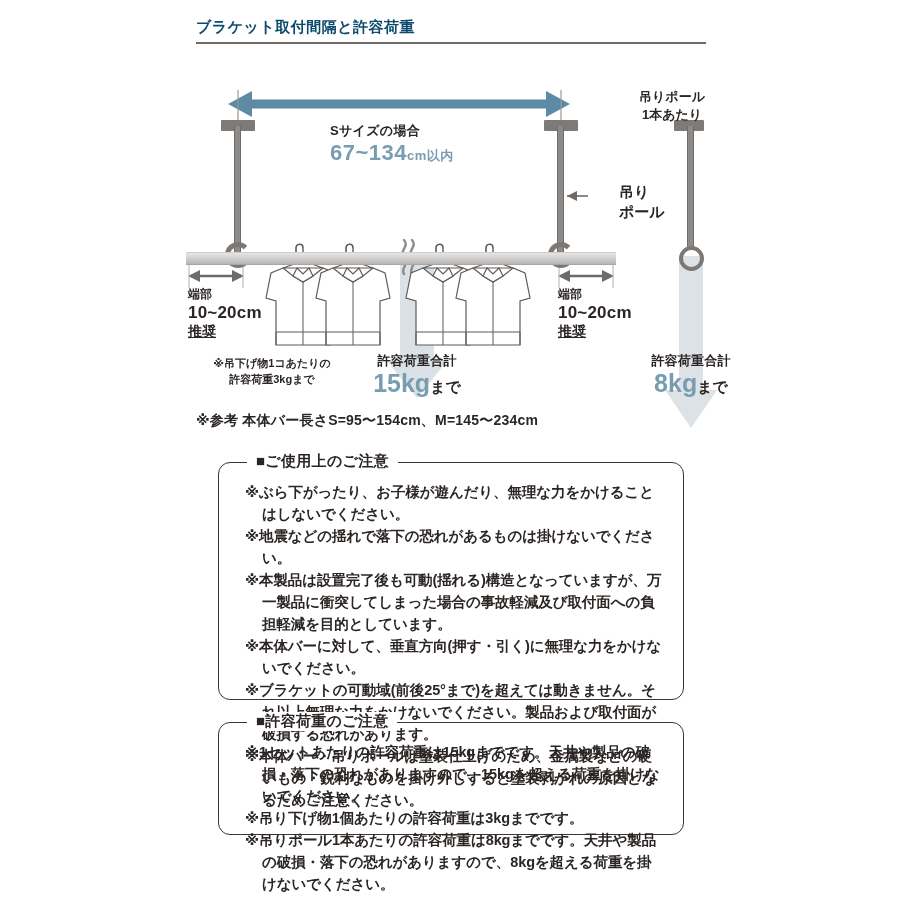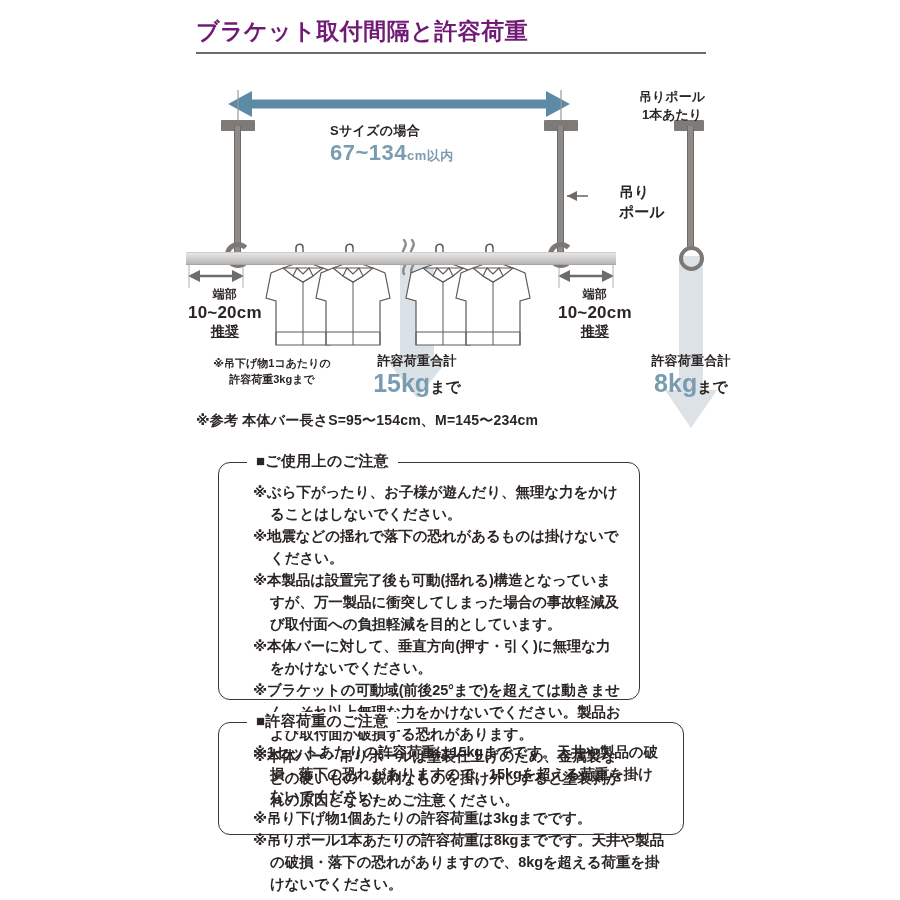--- a/index.html
+++ b/index.html
@@ -17,24 +17,24 @@
     background: #ffffff;
   }
 
   
   #title-area {
     position: absolute;
     left: 196px; top: 18px;
     width: 520px;
   }
   #title-text {
-    font-size: 23px;
+    font-size: 15px;
     font-weight: bold;
     letter-spacing: 0.5px;
-    color: #701a75;
+    color: #0c4a6e;
     line-height: 1.2;
   }
   #title-rule {
     margin-top: 6px;
     width: 510px; height: 2px;
     background: #6d6a68;
   }
 
   
   #diagram { position: absolute; left: 0; top: 60px; width: 900px; height: 380px; }
@@ -85,21 +85,21 @@
   .size-val .unit { font-size: 13px; }
 
   .pole-note {
     position: absolute;
     font-size: 13px; font-weight: bold; line-height: 1.35;
     color: #2b2624; text-align: center;
   }
   .pole-label { position: absolute; font-size: 15px; font-weight: bold; line-height: 1.3; color:#2b2624;margin-left:28px; }
 
   
-  .endgap { position: absolute; text-align: center; }
+  .endgap { position: absolute; text-align: left; }
   .endgap .t1 { font-size: 12px; color:#2b2624; font-weight: bold; }
   .endgap .t2 { font-size: 17px; font-weight: bold; color:#2b2624; letter-spacing:.2px; line-height:1.15;}
   .endgap .t3 { font-size: 14px; color:#2b2624; font-weight: bold; text-decoration: underline;}
 
   .small-note {
     position: absolute;
     font-size: 11px; line-height: 1.45; font-weight: bold;
     color: #2b2624; text-align: center;
   }
 
@@ -129,21 +129,21 @@
     letter-spacing: .3px;
   }
   .box-body {
     padding: 18px 18px 10px 22px;
     font-size: 14.5px;
     line-height: 1.52;
     font-weight: bold;
     color: #2b2624;
     letter-spacing: -0.1px;
   }
-  .box-body p { margin: 0 0 0 12px; text-indent: 0; padding-left: 17px; }
+  .box-body p { margin: 0 0 0 4px; text-indent: 0; padding-left: 17px; }
   .box-body p > .mark { margin-left: -17px; }
 </style>
 </head>
 <body>
 
 <div id="page">
 
   <div id="title-area">
     <div id="title-text">ブラケット取付間隔と許容荷重</div>
     <div id="title-rule"></div>
@@ -302,21 +302,21 @@
       <div class="load-head">許容荷重合計</div>
       <div class="load-val"><span>8kg</span><span class="suf">まで</span></div>
     </div>
 
   </div>
 
   <div id="main-bar" style="top:252px;"></div>
 
   <div id="ref-note">※参考 本体バー長さS=95〜154cm、M=145〜234cm</div>
 
-  <div class="caution-box" style="left:218px; top:462px; width:422px; height:238px;">
+  <div class="caution-box" style="left:218px; top:462px; width:466px; height:238px;">
     <div class="box-title">■ご使用上のご注意</div>
     <div class="box-body">
       <p><span class="mark">※ぶら下がったり、お子様が遊んだり、無理な力をかけることはしないでください。</span></p>
       <p><span class="mark">※地震などの揺れで落下の恐れがあるものは掛けないでください。</span></p>
       <p><span class="mark">※本製品は設置完了後も可動(揺れる)構造となっていますが、万一製品に衝突してしまった場合の事故軽減及び取付面への負担軽減を目的としています。</span></p>
       <p><span class="mark">※本体バーに対して、垂直方向(押す・引く)に無理な力をかけないでください。</span></p>
       <p><span class="mark">※ブラケットの可動域(前後25°まで)を超えては動きません。それ以上無理な力をかけないでください。製品および取付面が破損する恐れがあります。</span></p>
       <p><span class="mark">※本体バー・吊りポールは塗装仕上げのため、金属製などの硬いもの・鋭利なものを掛け外しすると塗装剥がれの原因となるためご注意ください。</span></p>
     </div>
   </div>

